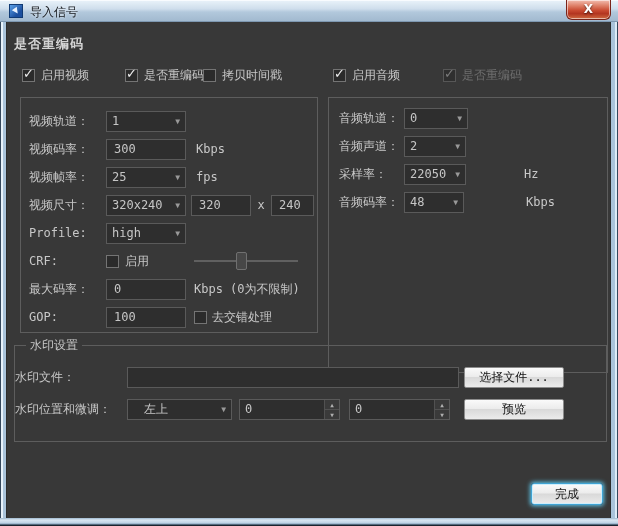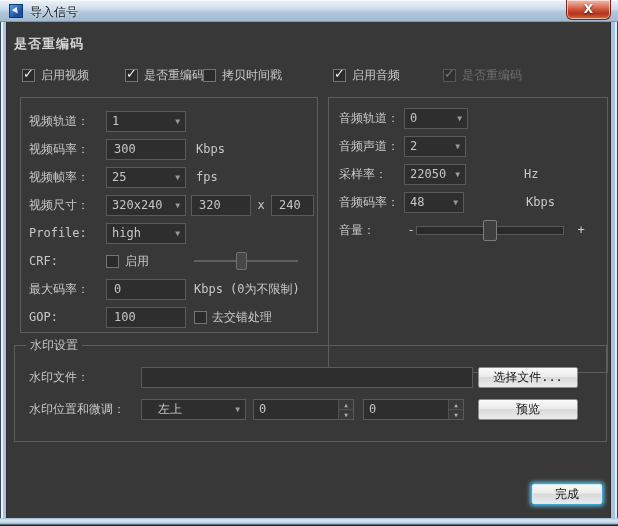--- a/index.html
+++ b/index.html
@@ -72,21 +72,21 @@
   .crf-slider{width:104px;margin-left:auto;margin-right:19px;}
   .crf-slider .thumb{left:42px;}
   .vol-track{position:relative;width:148px;height:9px;box-sizing:border-box;
     background:#2a2a2a;border:1px solid #5a5a5a;}
   .vol-thumb{position:absolute;left:66px;top:-7px;width:14px;height:21px;background:#3f3f3f;
     border:1px solid #7d7d7d;border-radius:2px;box-sizing:border-box;cursor:pointer;}
   .vol-sign{width:10px;text-align:center;color:#cfcfcf;}
   
   .wm-row{position:absolute;left:0;height:24px;display:flex;align-items:center;}
   .wm-row1{top:19px;} .wm-row2{top:51px;}
-  .wm-label{margin-left:14px;width:112px;flex:none;}
+  .wm-label{width:112px;flex:none;}
   .spinner{display:flex;box-sizing:border-box;height:21px;background:#2e2e2e;border:1px solid #5a5a5a;}
   .spinner .spin-val{flex:1;display:flex;align-items:center;padding-left:5px;color:#c6c6c6;}
   .spin-btns{width:14px;display:flex;flex-direction:column;border-left:1px solid #515151;flex:none;}
   .spin-up,.spin-dn{flex:1;display:flex;align-items:center;justify-content:center;
     font-size:6px;color:#b0b0b0;background:#3a3a3a;cursor:pointer;}
   .spin-up{border-bottom:1px solid #515151;}
   .sizew{width:60px;margin-left:5px;} .sizeh{width:43px;}
   .size-x{width:20px;text-align:center;}
 </style>
 </head>
@@ -222,28 +222,20 @@
         <span class="unit" style="margin-left:58px;">Hz</span>
       </div>
       <div class="row">
         <span class="alabel">音频码率：</span>
         <div class="select w60">
           <span>48</span>
           <span class="arrow">▼</span>
         </div>
         <span class="unit" style="margin-left:62px;">Kbps</span>
       </div>
-      <div class="row">
-        <span class="alabel">音量：</span>
-        <span class="vol-sign" style="margin-left:2px;">-</span>
-        <div class="vol-track">
-          <div class="vol-thumb"></div>
-        </div>
-        <span class="vol-sign" style="margin-left:12px;">+</span>
-      </div>
     </div>
 
     <div class="box box-wm">
       <span class="wm-legend">水印设置</span>
       <div class="wm-row wm-row1">
         <span class="wm-label">水印文件：</span>
         <input class="tinput" style="width: 332px;" value="">
         <div class="btn" style="width:100px;margin-left:5px;">
           <span>选择文件...</span>
         </div>

